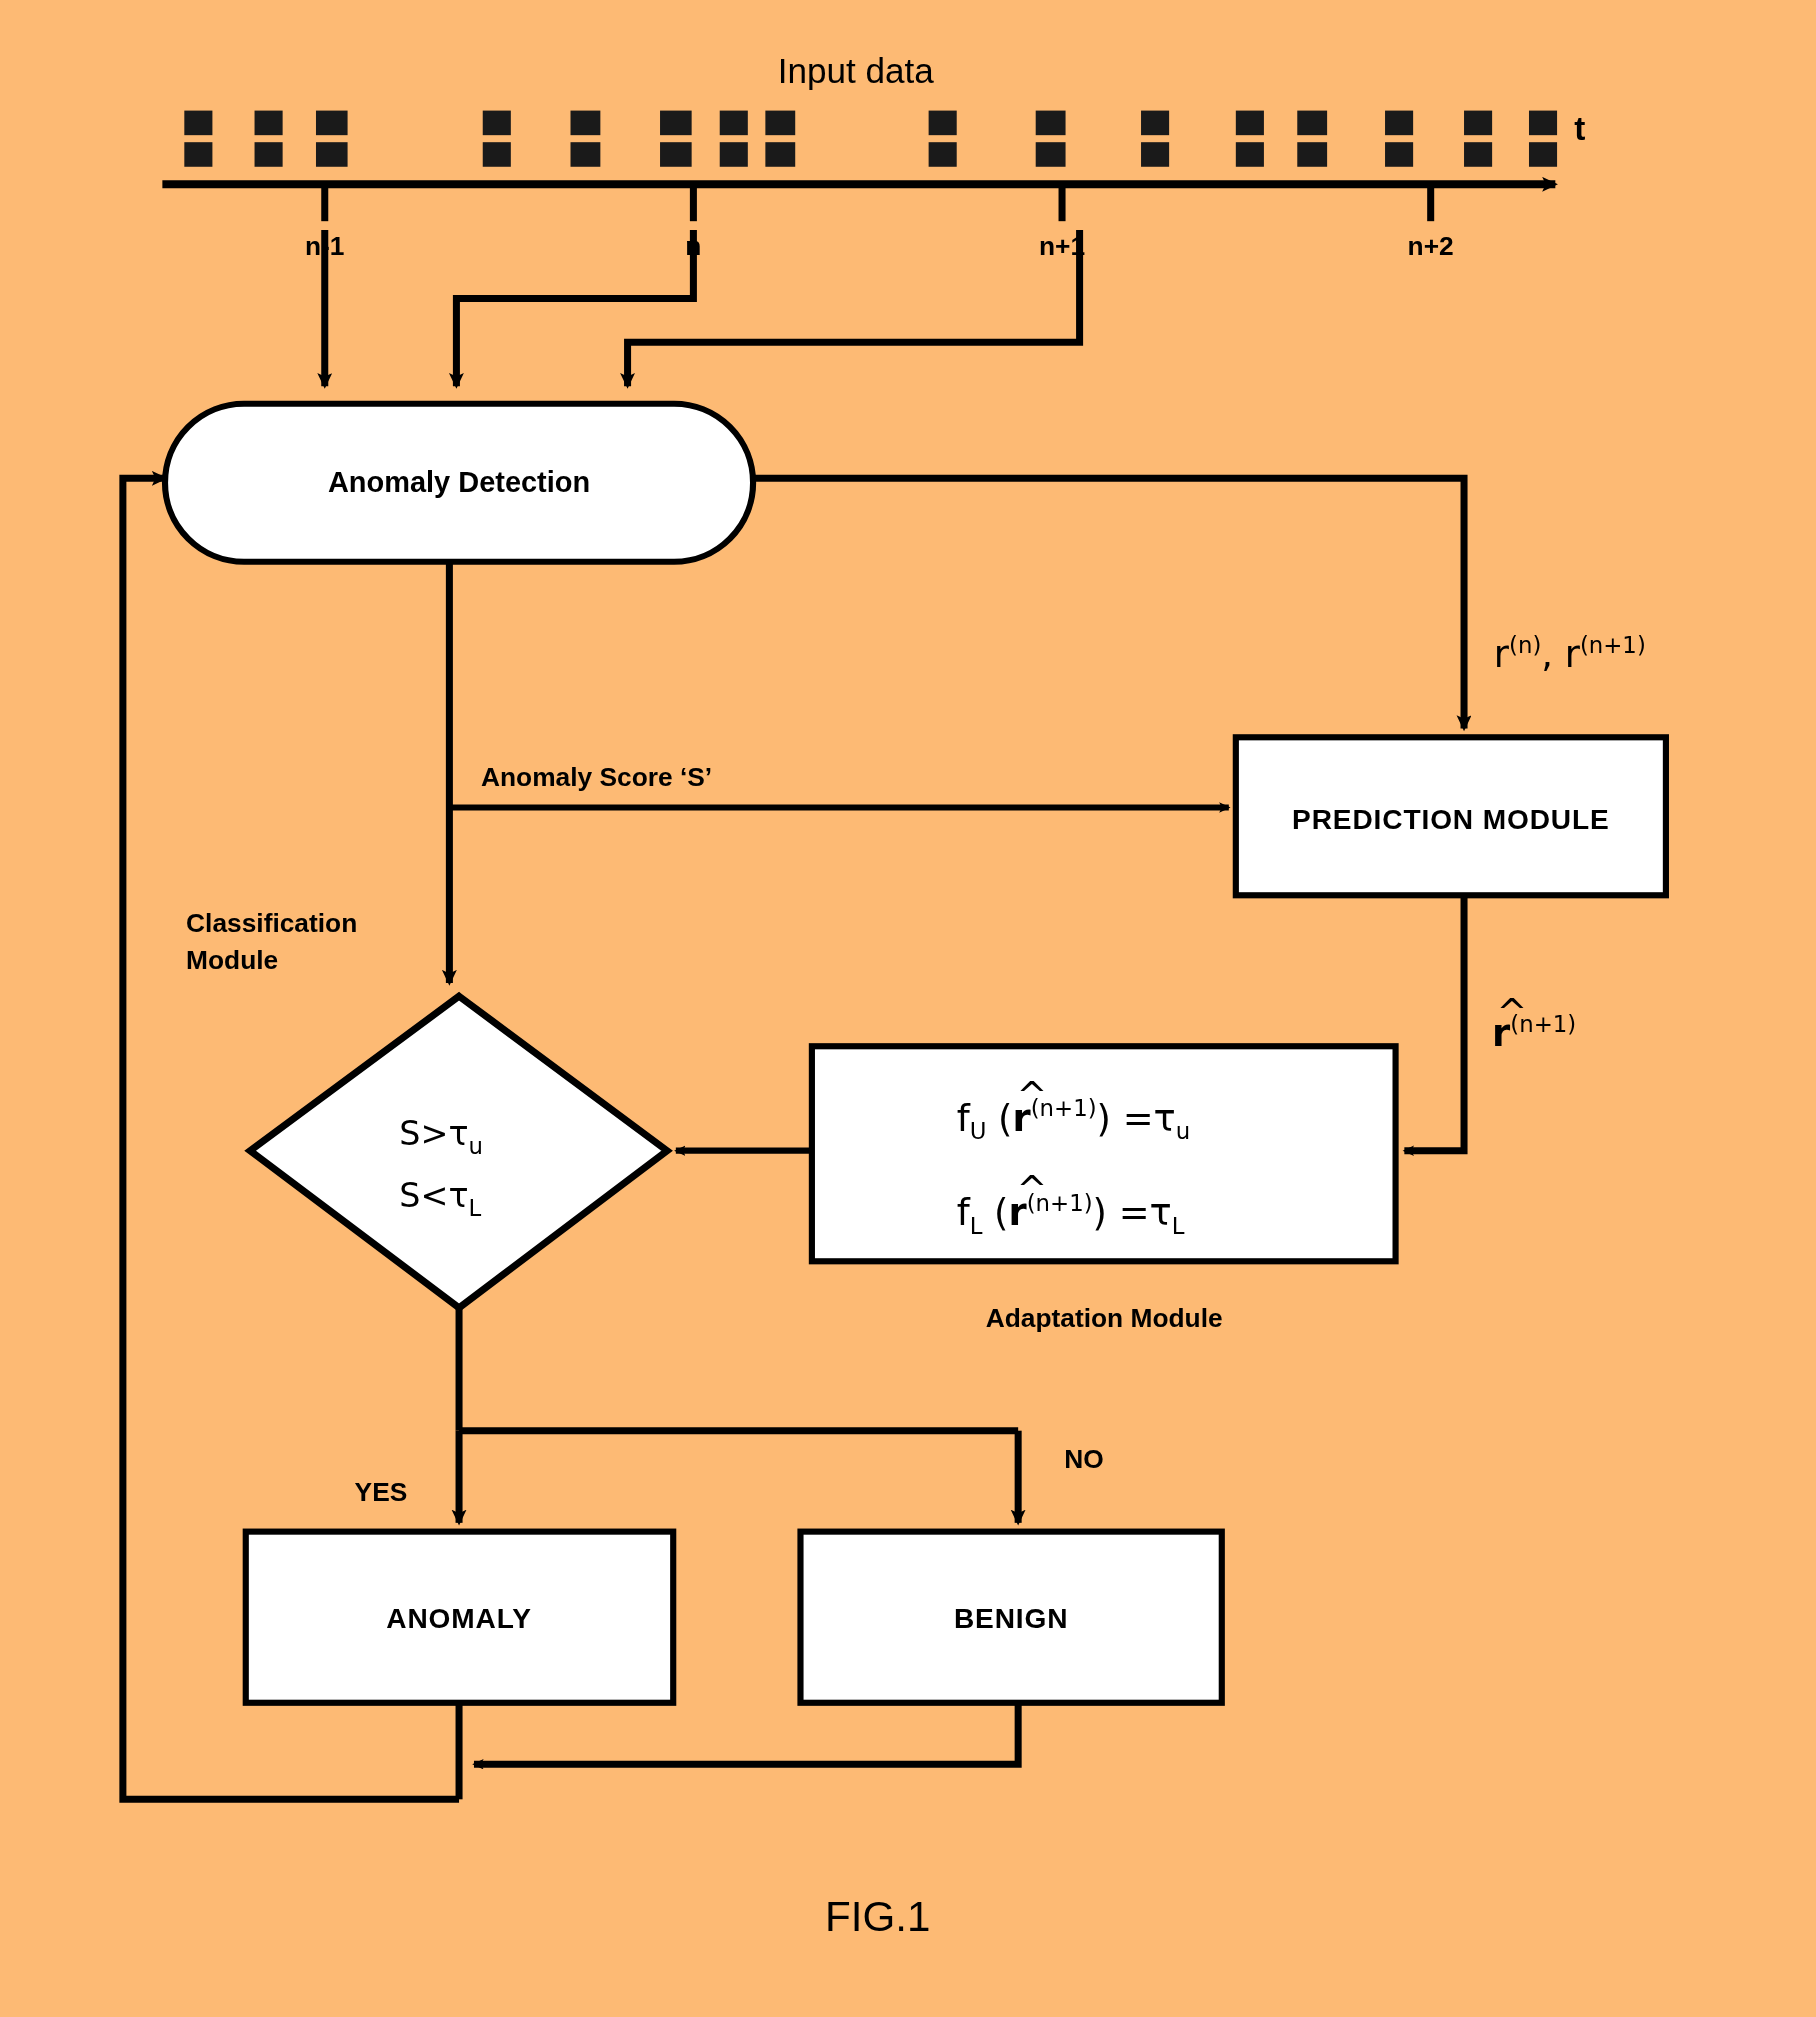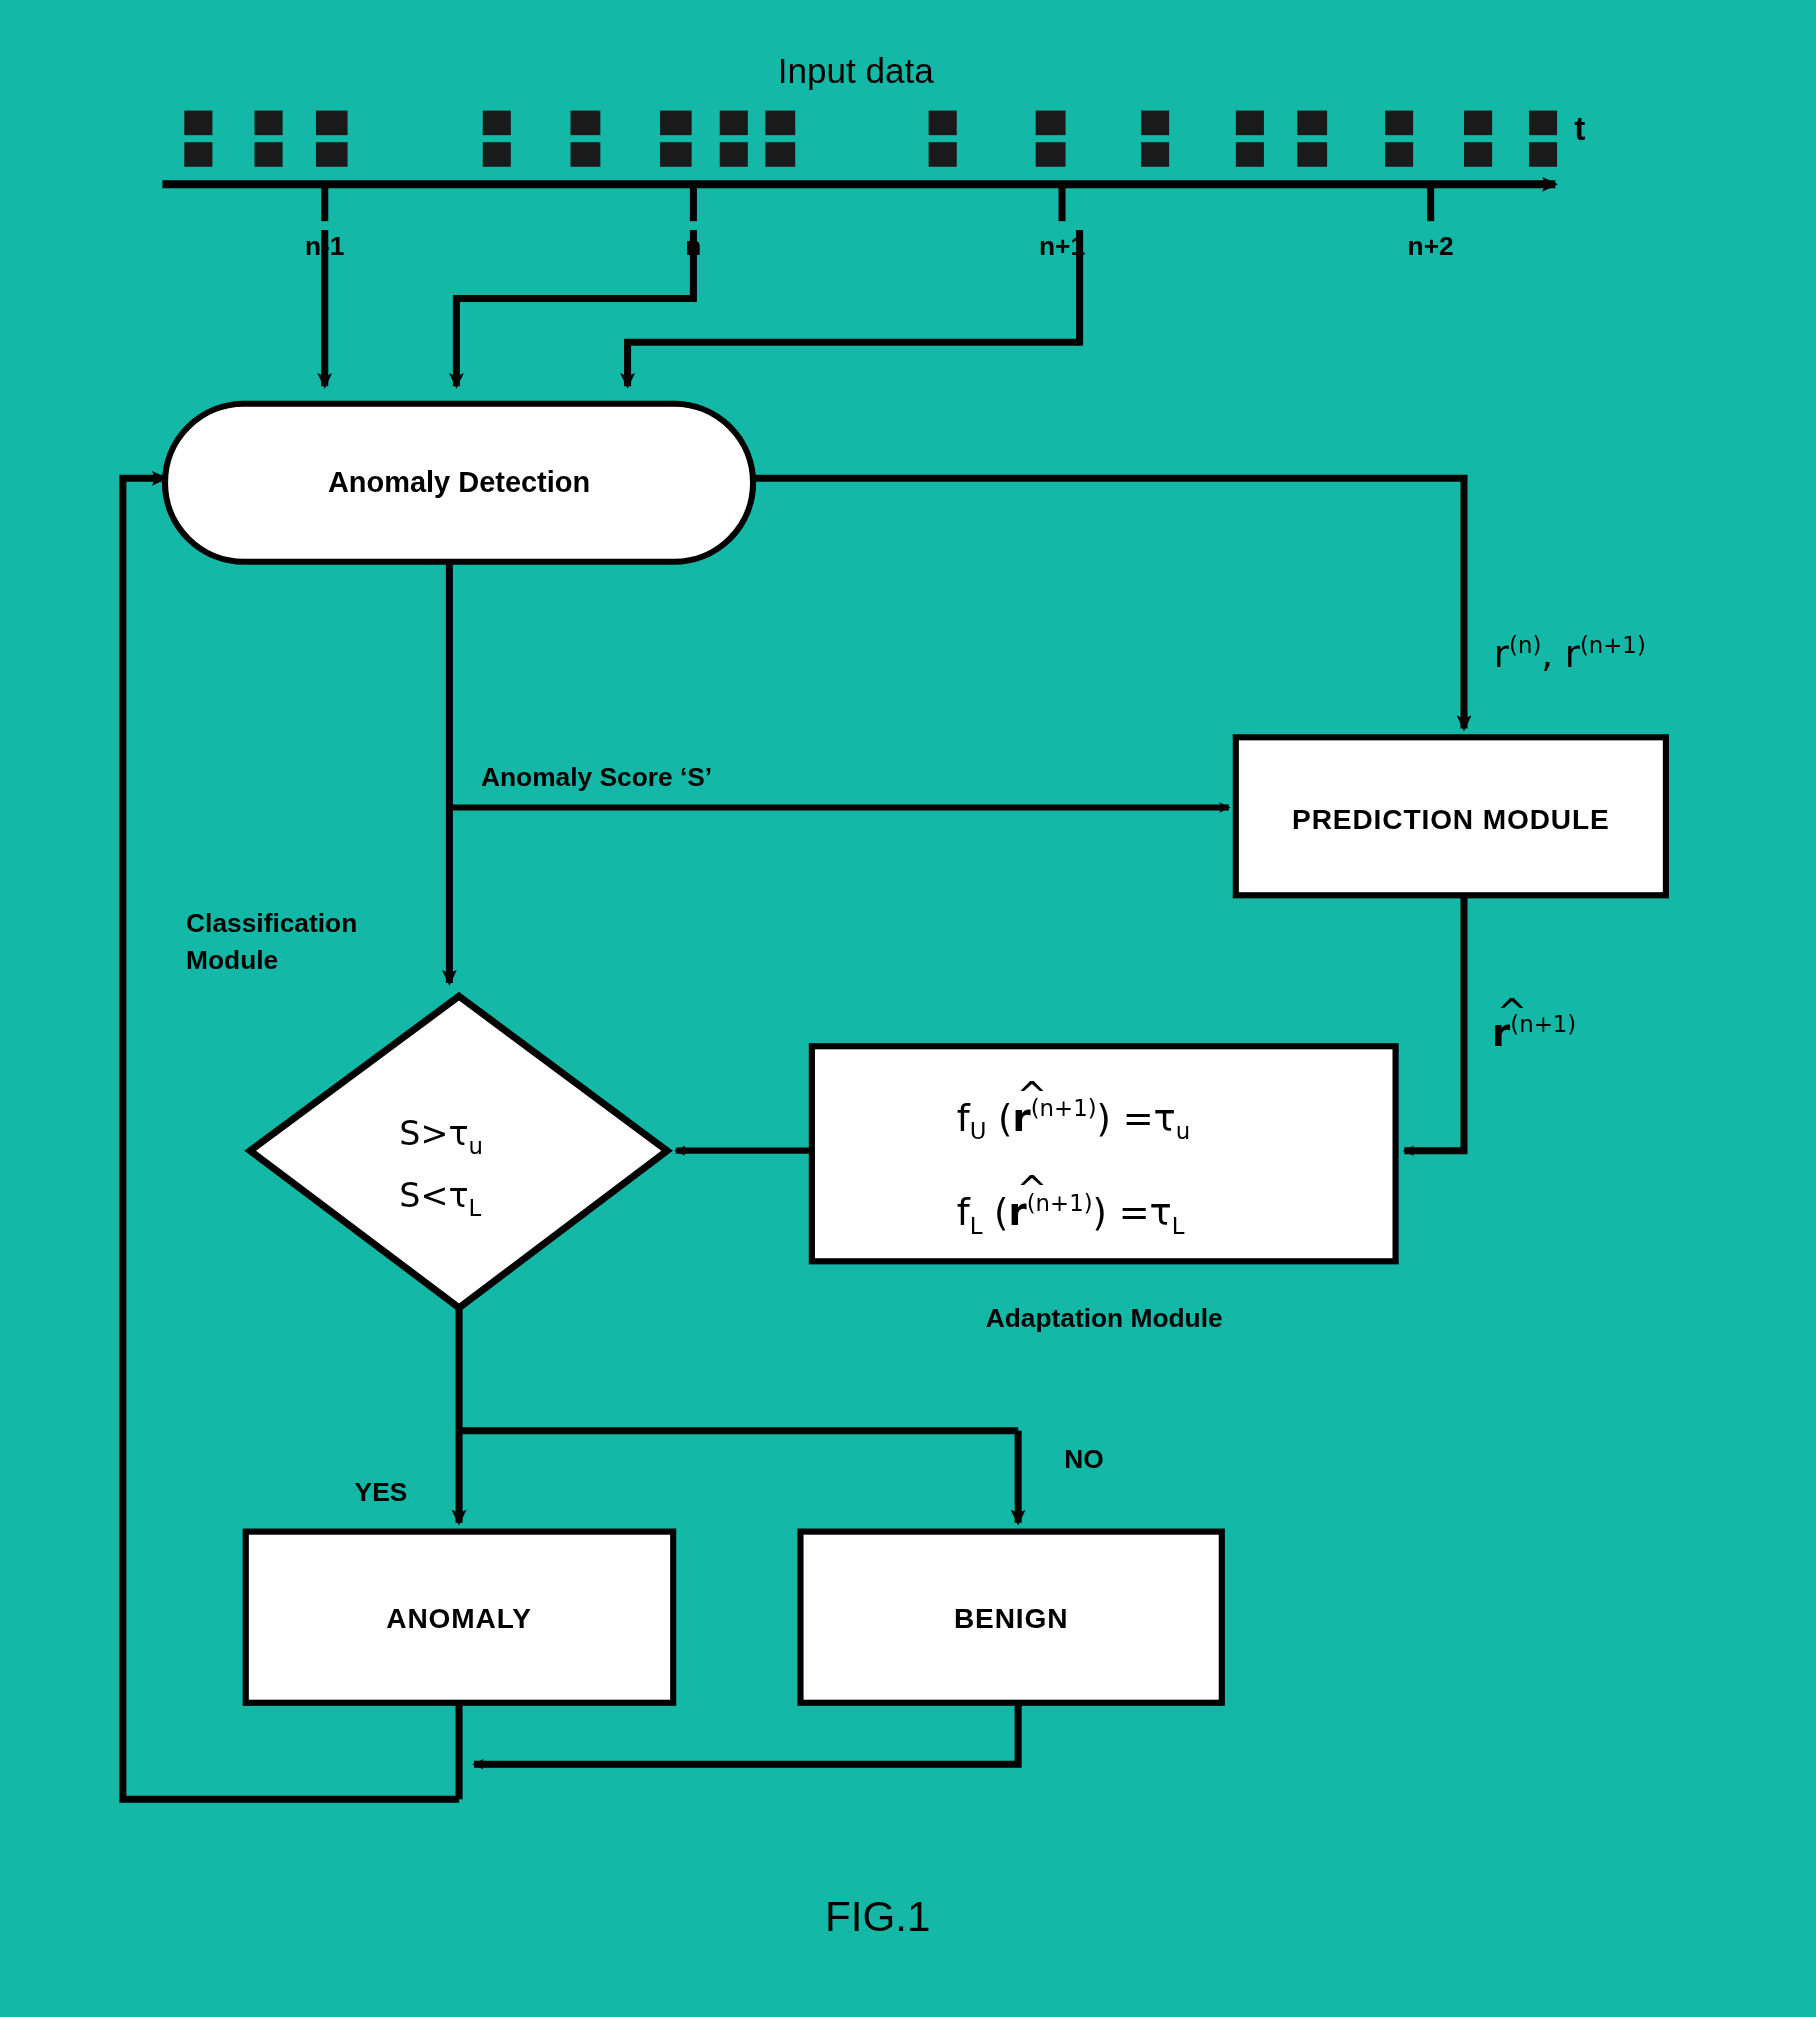--- a/index.html
+++ b/index.html
@@ -7,21 +7,21 @@
     padding: 0;
     background: #ffffff;
   }
   body {
     font-family: "Liberation Sans", sans-serif;
   }
   #figure-root {
     position: relative;
     width: 1816px;
     height: 2017px;
-    background: #14b8a6;
+    background: #fdba74;
     overflow: hidden;
   }
   svg#diagram {
     position: absolute;
     top: 0;
     left: 0;
     width: 1816px;
     height: 2017px;
   }
   .stroke {

